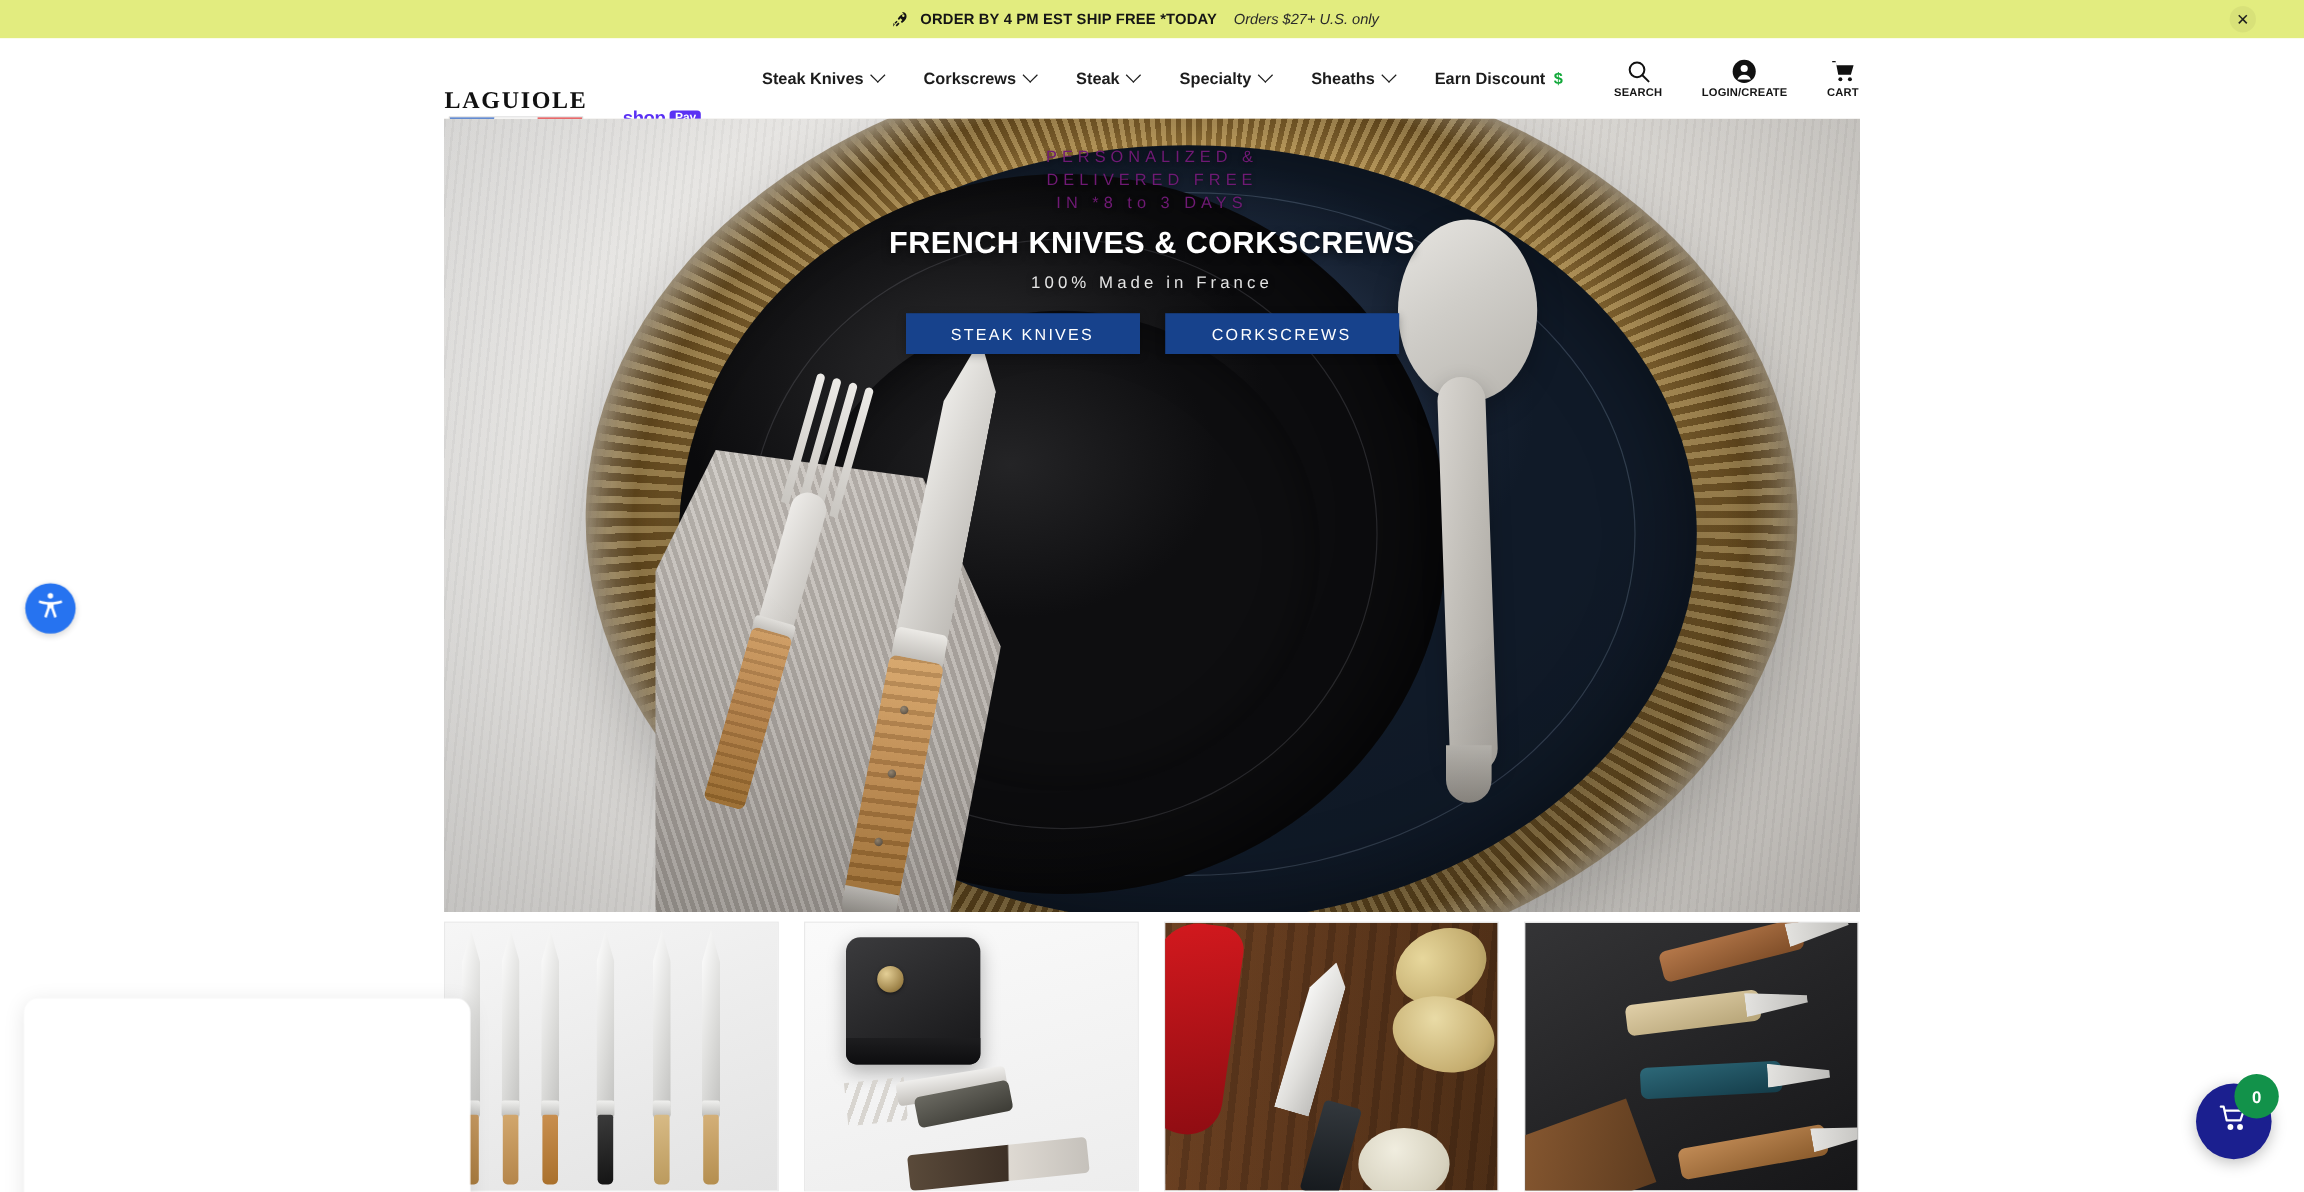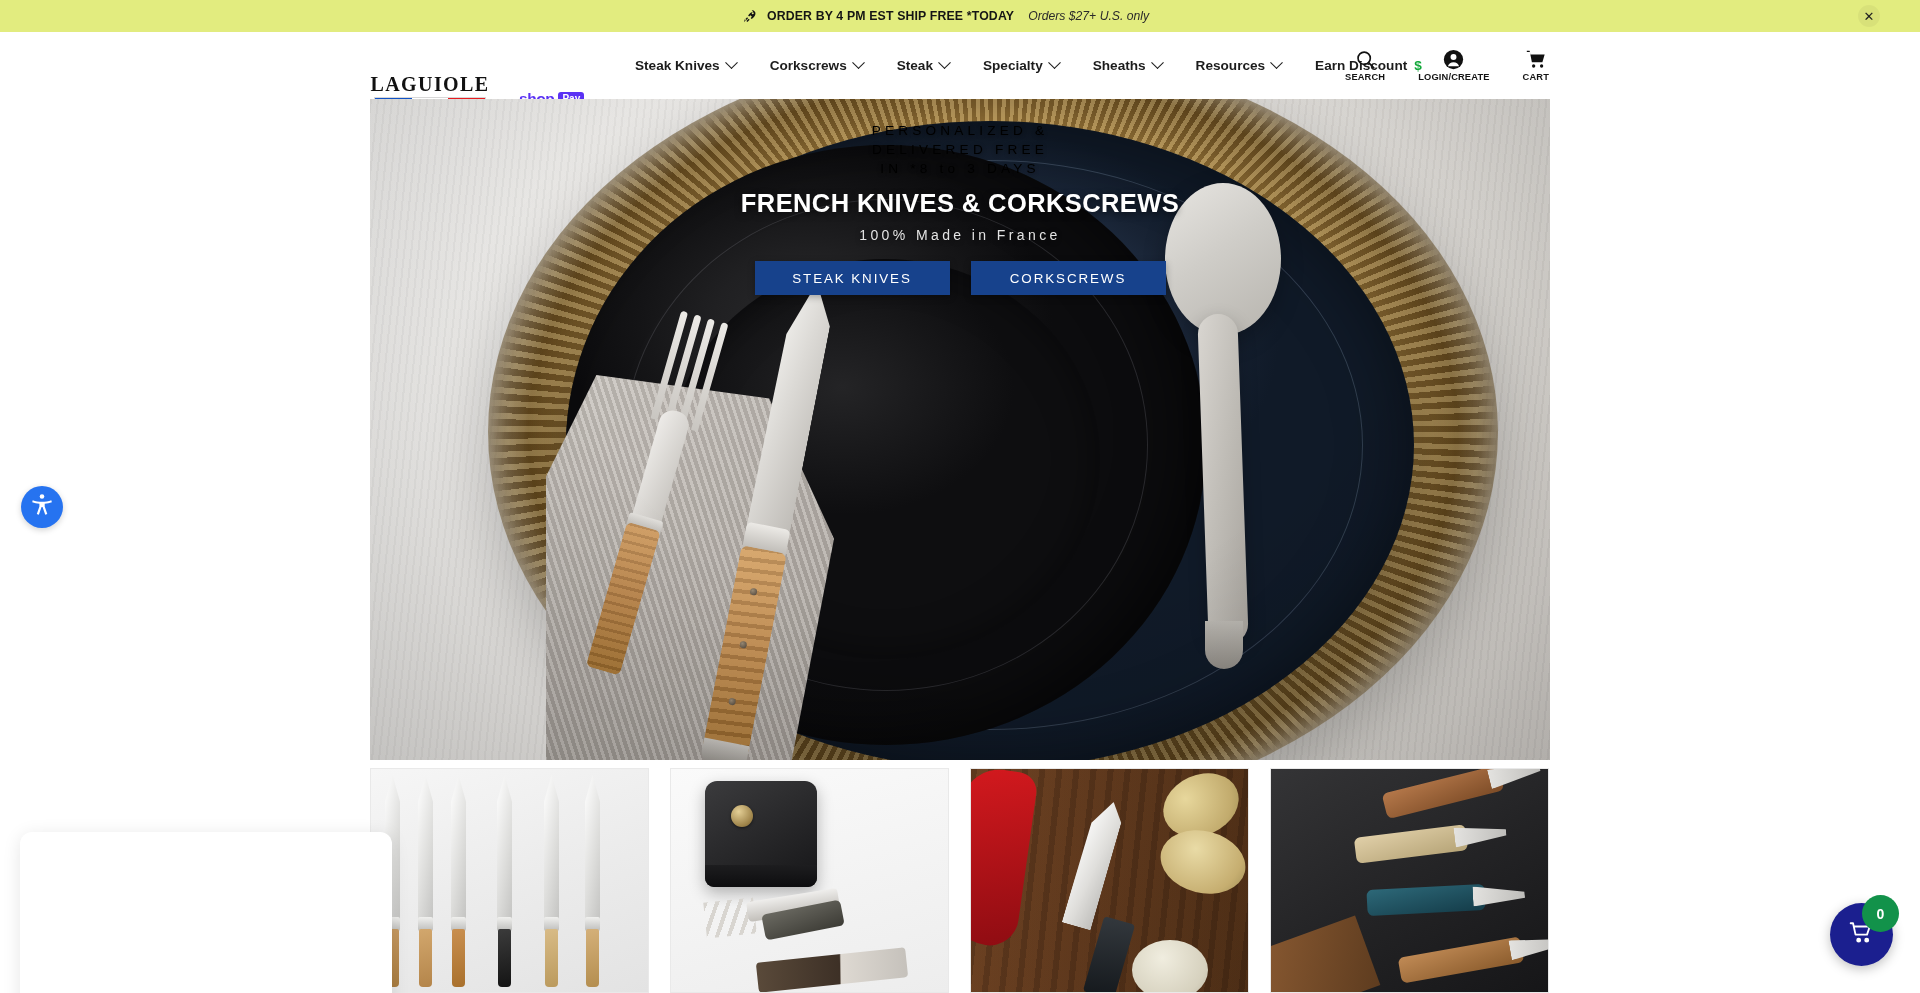--- a/index.html
+++ b/index.html
@@ -410,21 +410,21 @@
     left: 0; right: 0; top: 22px;
     display: flex;
     flex-direction: column;
     align-items: center;
     text-align: center;
     z-index: 5;
   }
   .hero-eyebrow {
     font-size: 13.6px;
     letter-spacing: 4.2px;
-    color: #000000;
+    color: #701a75;
     line-height: 19px;
     text-shadow: 0 1px 4px rgba(0,0,0,0.45);
     font-weight: 400;
   }
   .hero-title {
     margin-top: 11px;
     font-size: 25.5px;
     font-weight: bold;
     color: #ffffff;
     letter-spacing: 0.4px;
@@ -715,24 +715,20 @@
     <div class="nav-item">
       <span class="nav-label">Steak</span>
       <span class="chev"></span>
     </div>
     <div class="nav-item">
       <span class="nav-label">Specialty</span>
       <span class="chev"></span>
     </div>
     <div class="nav-item">
       <span class="nav-label">Sheaths</span>
-      <span class="chev"></span>
-    </div>
-    <div class="nav-item">
-      <span class="nav-label">Resources</span>
       <span class="chev"></span>
     </div>
     <div class="nav-item nav-item-plain">
       <span class="nav-label">Earn Discount</span>
       <span class="nav-label dollar">$</span>
     </div>
   </nav>
 
   <div class="header-actions">
     <div class="hact">

